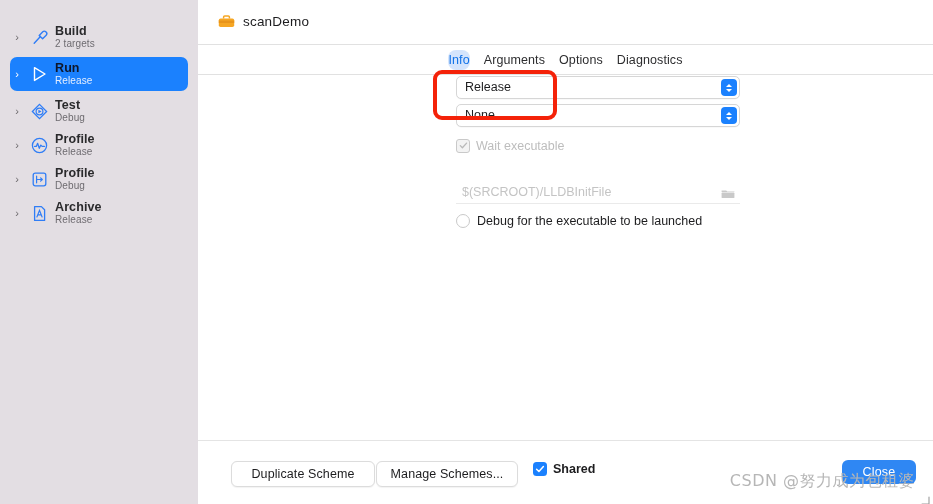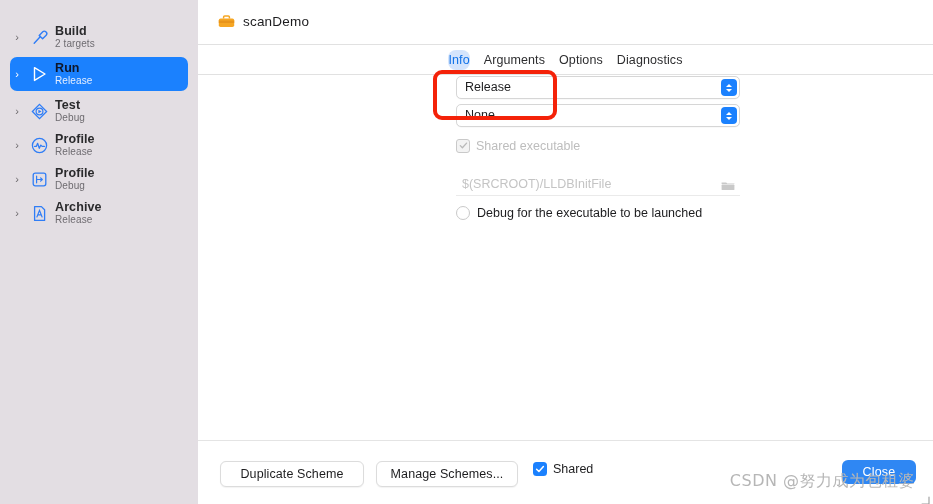--- a/index.html
+++ b/index.html
@@ -104,21 +104,21 @@
   }
 
   
   #bottombar{position:absolute;left:0;bottom:0;width:735px;height:64px;background:#fff;}
   #bottombar .bdiv{position:absolute;left:0;top:0;width:735px;height:1px;background:#e4e4e4;}
   .pbtn{
     position:absolute;height:24px;border:1px solid #dcdcdc;border-radius:6px;background:#fff;
     font-size:12.5px;color:#1d1d1f;display:flex;align-items:center;justify-content:center;
     box-shadow:0 0.5px 1px rgba(0,0,0,.05);letter-spacing:.1px;
   }
-  #shared-wrap{position:absolute;display:flex;}
+  #shared-wrap{position:absolute;display:flex;font-weight:bold;}
   .cbox-blue{
     width:14px;height:14px;border-radius:3.5px;background:#1b81fe;
     display:flex;align-items:center;justify-content:center;margin-right:6px;flex:0 0 14px;
   }
   #shared-label{font-size:12.5px;color:#1d1d1f;}
   #close-btn{
     position:absolute;right:17px;bottom:20px;width:74px;height:24px;border-radius:6px;
     background:#2f87f3;color:#fff;font-size:12.5px;display:flex;align-items:center;justify-content:center;
     letter-spacing:.2px;
   }
@@ -280,26 +280,26 @@
       </div>
 
       <div class="frow" style="margin-top:4px">
         <div class="fctl">
           <div class="cbrow">
             <span class="cbox">
               <svg width="9" height="9" viewBox="0 0 9 9">
                 <path d="M1.3 4.6 L3.4 6.8 L7.6 2.1" fill="none" stroke="#b9b9b9" stroke-width="1.3" stroke-linecap="round" stroke-linejoin="round"></path>
               </svg>
             </span>
-            <span class="cblabel">Shared executable</span>
-          </div>
-        </div>
-      </div>
-
-      <div class="frow" style="margin-top:12px">
+            <span class="cblabel">Wait executable</span>
+          </div>
+        </div>
+      </div>
+
+      <div class="frow" style="margin-top:20px">
         <div class="flabel">
           
         </div>
         <div class="fctl">
           <div class="textfield">
             <span class="ph">$(SRCROOT)/LLDBInitFile</span>
             <span class="folder">
               <svg width="14" height="12" viewBox="0 0 14 12">
                 <path d="M0.6 2.4 L5.2 2.4 L6.2 3.4 L13.4 3.4 L13.4 3.9 L0.6 3.9 Z" fill="#c9c9c9"></path>
                 <rect x="0.6" y="4.6" width="12.8" height="5.4" rx="0.6" fill="#c9c9c9"></rect>
@@ -315,21 +315,21 @@
             <span class="radio"></span>
             <span class="rlabel">Debug for the executable to be launched</span>
           </div>
         </div>
       </div>
     </div>
 
     <div id="bottombar">
       <div class="bdiv"></div>
 
-      <div class="pbtn" style="left:22px;top:21px;width:142px">Duplicate Scheme</div>
+      <div class="pbtn" style="left:33px;top:21px;width:142px">Duplicate Scheme</div>
 
       <div class="pbtn" style="left:178px;top:21px;width:140px">Manage Schemes...</div>
 
       <div id="shared-wrap" style="left:335px;top:22px">
         <span class="cbox-blue">
           <svg width="10" height="10" viewBox="0 0 10 10">
             <path d="M1.6 5.2 L3.9 7.5 L8.4 2.5" fill="none" stroke="#ffffff" stroke-width="1.5" stroke-linecap="round" stroke-linejoin="round"></path>
           </svg>
         </span>
         <span id="shared-label">Shared</span>

